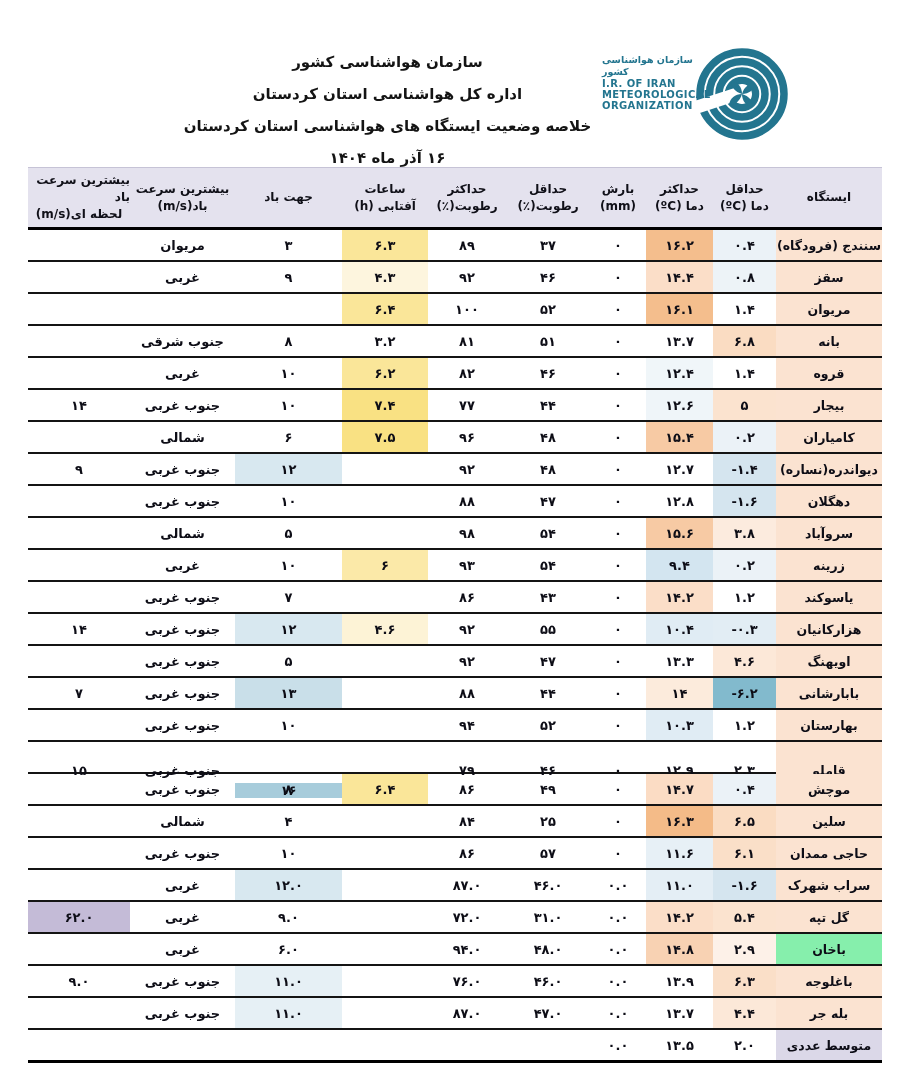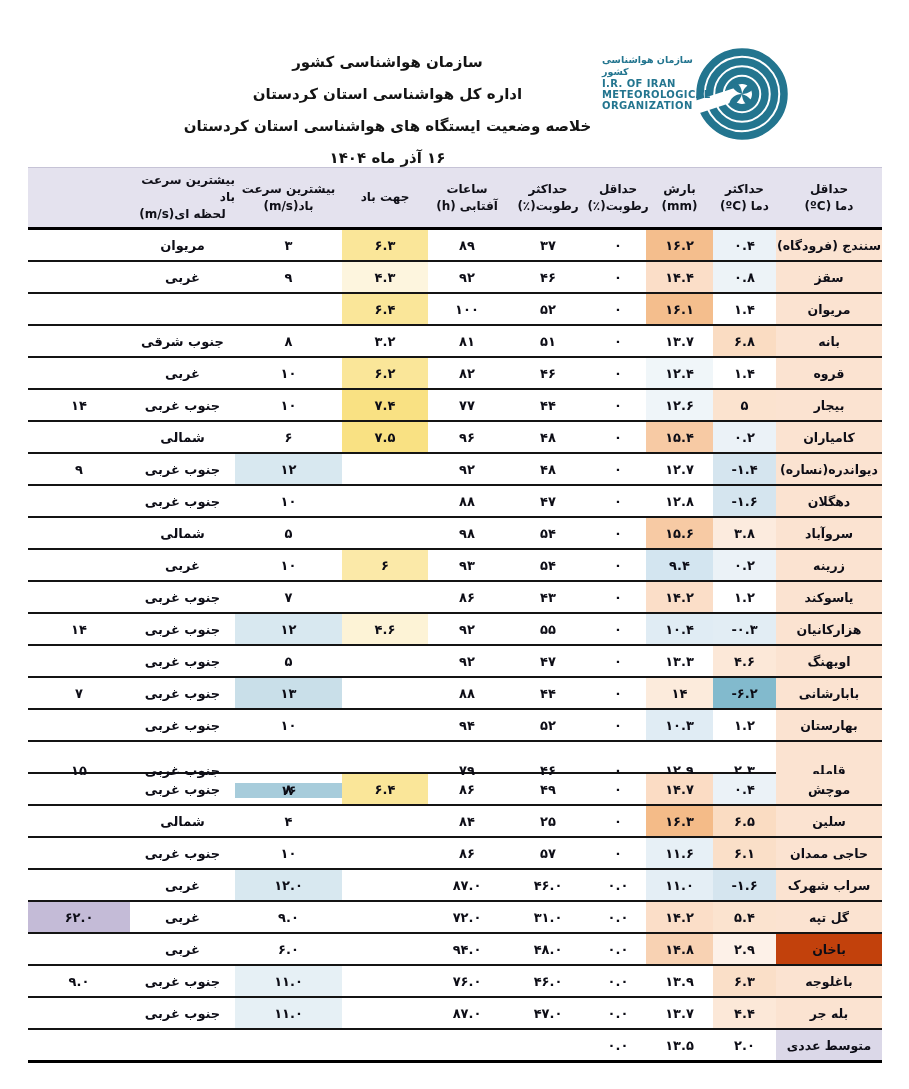--- a/index.html
+++ b/index.html
@@ -89,20 +89,23 @@
   <div class="titles">
     <div>سازمان هواشناسی کشور</div>
     <div>اداره کل هواشناسی استان کردستان</div>
     <div>خلاصه وضعیت ایستگاه های هواشناسی استان کردستان</div>
     <div class="date-line">۱۶ آذر ماه ۱۴۰۴</div>
   </div>
 
   <div class="wtable">
     <div class="thead" id="thead" style="background: rgb(228, 226, 238);">
         <div class="hcell">
+          <div>ایستگاه</div>
+        </div>
+        <div class="hcell">
           <div>حداقل</div>
           <div>دما (ºC)</div>
         </div>
         <div class="hcell">
           <div>حداکثر</div>
           <div>دما (ºC)</div>
         </div>
         <div class="hcell">
           <div>بارش</div>
           <div>(mm)</div>
@@ -390,21 +393,21 @@
           <div class="tcell col-tmax" style="background: rgb(251, 222, 200);">۱۴.۲</div>
           <div class="tcell col-precip">۰.۰</div>
           <div class="tcell col-hmin">۳۱.۰</div>
           <div class="tcell col-hmax">۷۲.۰</div>
           <div class="tcell col-sun"></div>
           <div class="tcell col-wind">۹.۰</div>
           <div class="tcell col-dir">غربی</div>
           <div class="tcell col-gust" style="background: rgb(196, 187, 215);">۶۲.۰</div>
         </div>
         <div class="trow">
-          <div class="tcell col-station" style="background: #c2410c; text-align: center;">باخان</div>
+          <div class="tcell col-station" style="background: #86efac; text-align: center;">باخان</div>
           <div class="tcell col-tmin" style="background: rgb(253, 241, 232);">۲.۹</div>
           <div class="tcell col-tmax" style="background: rgb(248, 210, 179);">۱۴.۸</div>
           <div class="tcell col-precip">۰.۰</div>
           <div class="tcell col-hmin">۴۸.۰</div>
           <div class="tcell col-hmax">۹۴.۰</div>
           <div class="tcell col-sun"></div>
           <div class="tcell col-wind">۶.۰</div>
           <div class="tcell col-dir">غربی</div>
           <div class="tcell col-gust"></div>
         </div>

